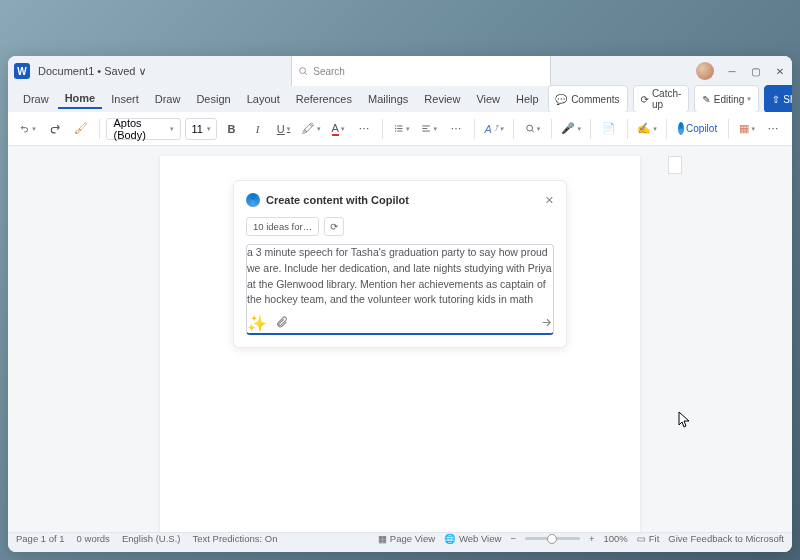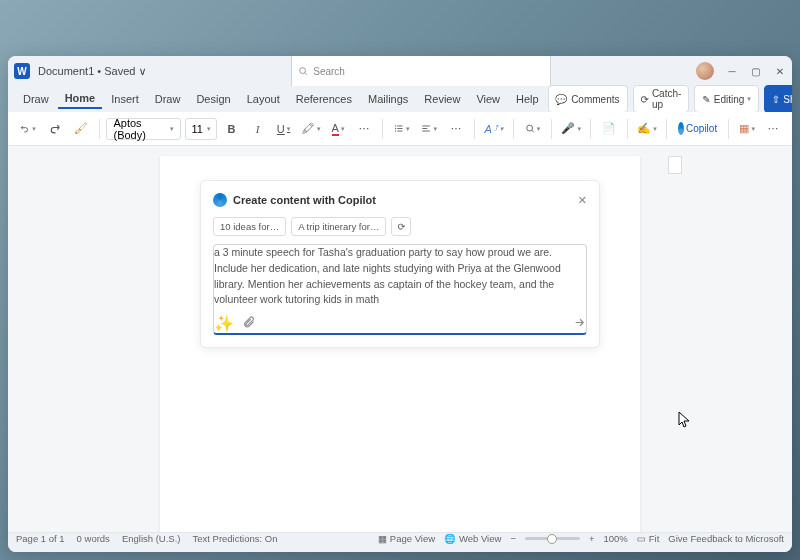--- a/index.html
+++ b/index.html
@@ -22,21 +22,21 @@
 .ribbon{height:34px;background:#fff;border-bottom:1px solid #e3e6eb;display:flex;align-items:center;padding:0 8px;gap:4px}
 .rbtn{height:22px;min-width:22px;padding:0 4px;display:flex;align-items:center;justify-content:center;border-radius:3px;color:#555;font-size:11px;cursor:pointer;gap:2px}
 .rbtn svg{width:13px;height:13px}
 .rsep{width:1px;height:20px;background:#e0e3e8;margin:0 3px}
 .font-sel{height:22px;border:1px solid #d8dde5;border-radius:3px;padding:0 6px;font-size:11px;display:flex;align-items:center;background:#fff;cursor:pointer;gap:4px}
 .caret{font-size:7px;color:#888}
 .copilot-btn{color:#185abd;font-size:10px;gap:2px}
 .doc-area{flex:1;background:#f5f6f8;position:relative;overflow:hidden}
 .page{position:absolute;top:10px;left:50%;transform:translateX(-50%);width:480px;height:420px;background:#fff;box-shadow:0 1px 3px rgba(0,0,0,.1)}
 .ruler-tick{position:absolute;top:10px;right:110px;width:14px;height:18px;background:#fff;border:1px solid #ddd}
-.copilot-panel{position:absolute;top:24px;left:50%;transform:translateX(-50%);width:400px;background:#fff;border:1px solid #e8eaed;border-radius:6px;box-shadow:0 2px 10px rgba(0,0,0,.08);padding:12px}
+.copilot-panel{position:absolute;top:24px;left:50%;transform:translateX(-50%);width:334px;background:#fff;border:1px solid #e8eaed;border-radius:6px;box-shadow:0 2px 10px rgba(0,0,0,.08);padding:12px}
 .cp-head{display:flex;align-items:center;gap:6px;font-size:11px;font-weight:600;color:#333;margin-bottom:10px}
 .cp-head .close{margin-left:auto;color:#888;cursor:pointer;font-weight:400}
 .cp-logo{width:14px;height:14px;border-radius:50%;background:conic-gradient(#0078d4,#50a0e0,#0078d4)}
 .chips{display:flex;gap:5px;margin-bottom:8px;flex-wrap:wrap}
 .chip{font-size:9.5px;color:#555;border:1px solid #d8dde5;border-radius:3px;padding:3px 6px;cursor:pointer;background:#fff}
 .chip.icon{padding:3px 5px}
 .prompt-box{border:1px solid #d0d5dd;border-bottom:2px solid #185abd;border-radius:4px;padding:0}
 .prompt-text{font-size:10.5px;color:#555;line-height:1.5;min-height:44px}
 .prompt-actions{display:flex;align-items:center;gap:8px;margin-top:6px}
 .pa-icon{color:#888;cursor:pointer}
@@ -179,21 +179,20 @@
     <div class="ruler-tick"></div>
     <div class="page">
       <div class="copilot-panel">
         <div class="cp-head">
           <div class="cp-logo"></div>
           <span>Create content with Copilot</span>
           <span class="close">✕</span>
         </div>
         <div class="chips">
           <div class="chip">10 ideas for…</div>
-          <div class="chip">A trip itinerary for…</div>
           <div class="chip icon">⟳</div>
         </div>
         <div class="prompt-box">
           <div class="prompt-text">a 3 minute speech for Tasha's graduation party to say how proud we are. Include her dedication, and late nights studying with Priya at the Glenwood library. Mention her achievements as captain of the hockey team, and the volunteer work tutoring kids in math</div>
           <div class="prompt-actions">
             <div class="pa-icon">✨</div>
             <div class="pa-icon"><svg viewBox="0 0 24 24" fill="none" stroke="currentColor" stroke-width="2">
                   <path d="m21 11-8 8a5 5 0 0 1-7-7l9-9a3.5 3.5 0 0 1 5 5l-9 9a2 2 0 0 1-3-3l8-8"></path>
                 </svg></div>
             <div class="pa-icon send"><svg viewBox="0 0 24 24" fill="none" stroke="currentColor" stroke-width="2">

